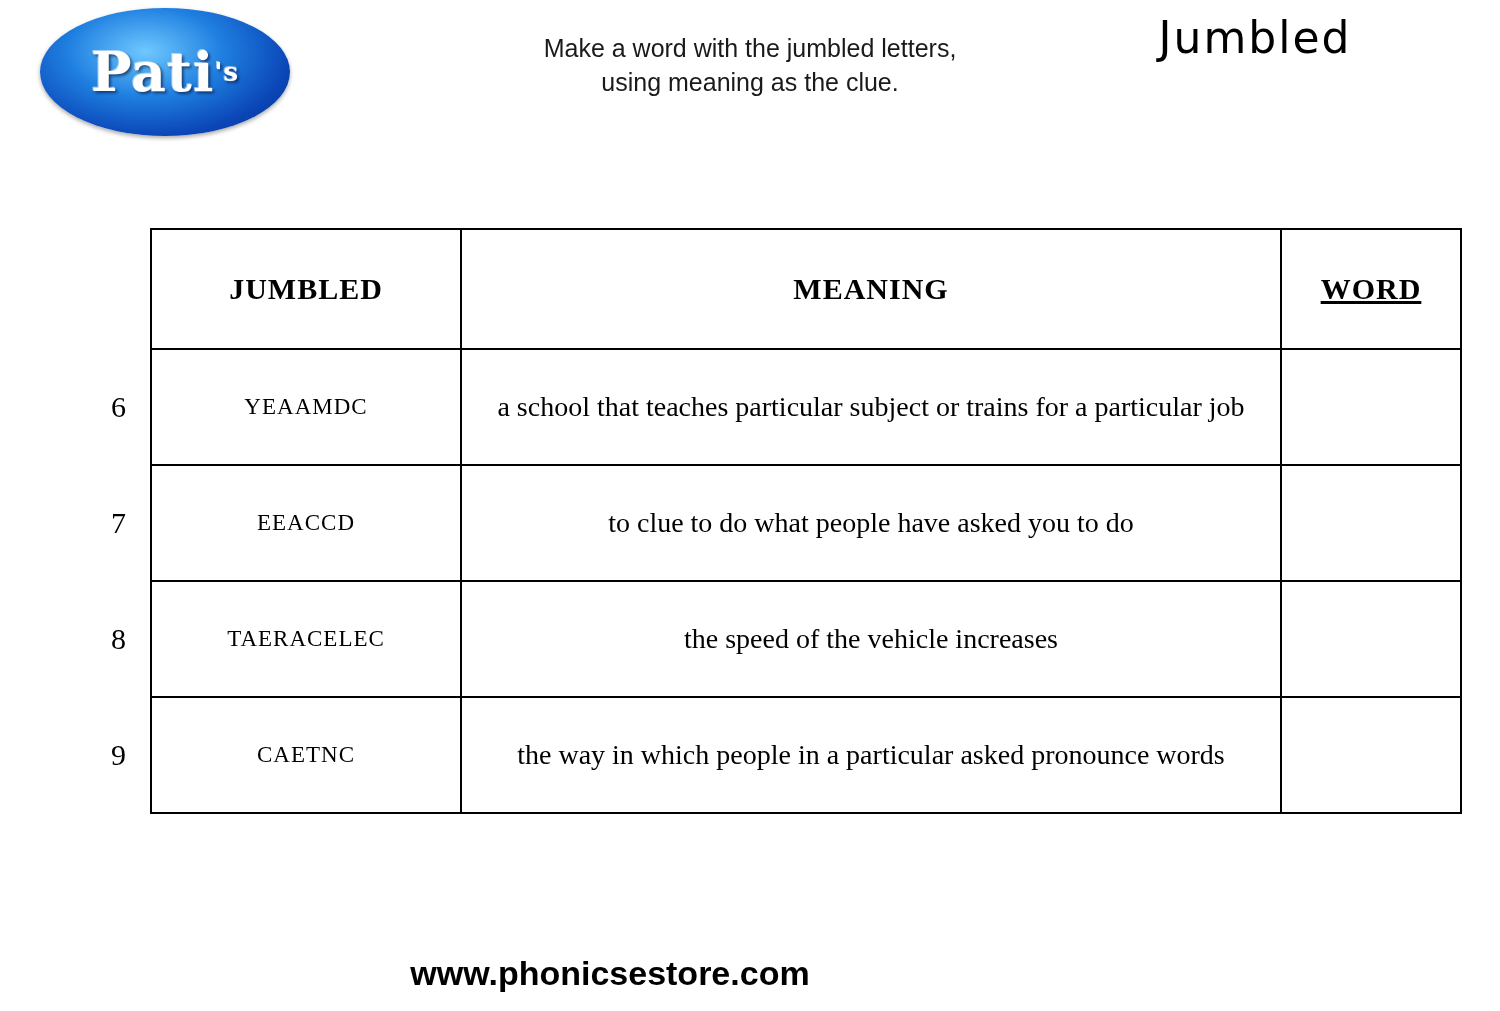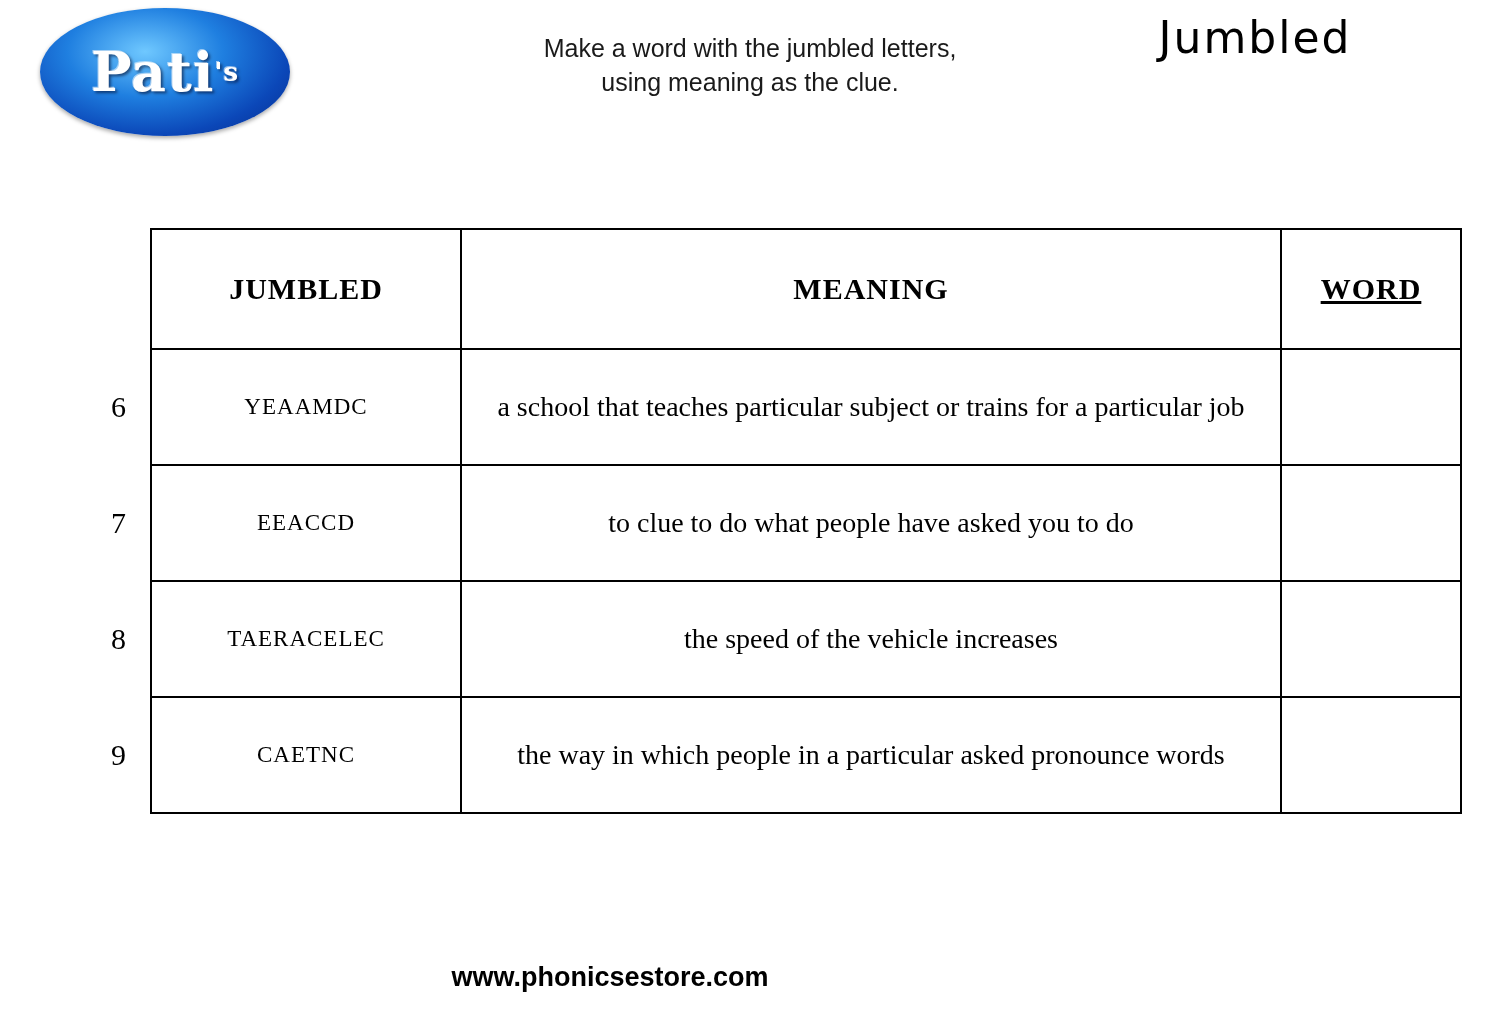--- a/index.html
+++ b/index.html
@@ -149,21 +149,21 @@
 
   
   .footer {
     position: absolute;
     left: 0;
     bottom: 18px;
     width: 1220px;
     text-align: center;
     font-family: "Liberation Sans", sans-serif;
     font-weight: bold;
-    font-size: 27px;
+    font-size: 34px;
     color: #000000;
   }
 </style>
 </head>
 <body>
 
 <div class="header">
 
   <div class="logo">
     <div class="logo-ellipse"></div>

